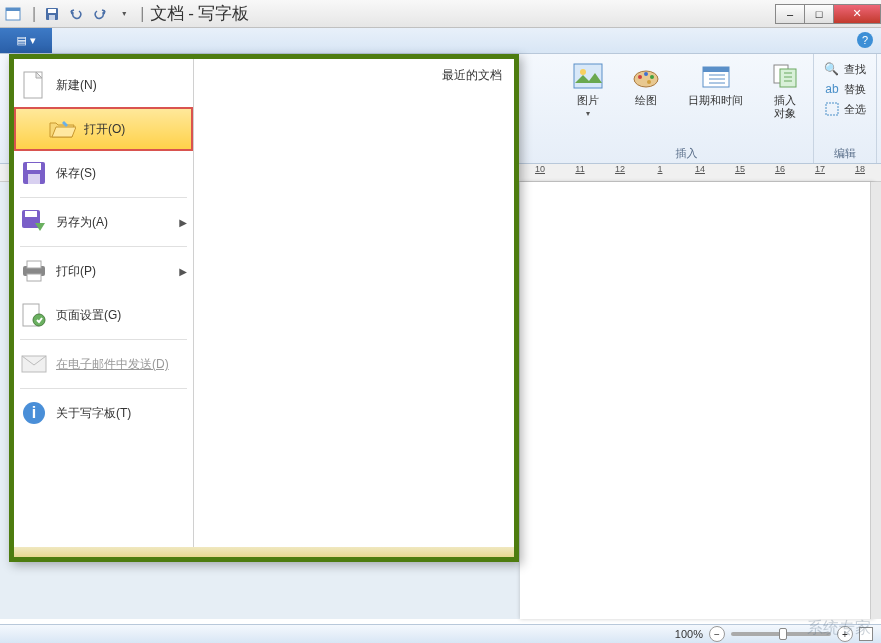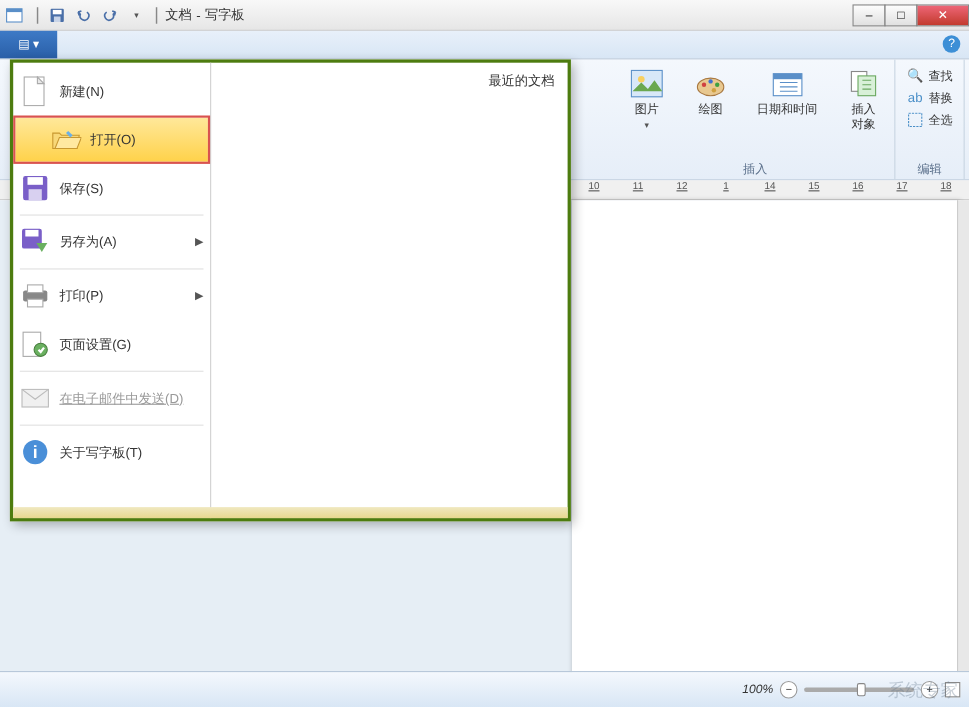--- a/index.html
+++ b/index.html
@@ -4,21 +4,21 @@
 <style>
 * { box-sizing: border-box; margin: 0; padding: 0; font-family: "Microsoft YaHei", "Segoe UI", sans-serif; }
 body { width: 881px; height: 643px; background: #fff; overflow: hidden; position: relative; }
 
 
 .titlebar { height: 28px; background: linear-gradient(#f8f8f8, #e6e6e6); border-bottom: 1px solid #c0c0c0; display: flex; align-items: center; }
 .sys-icon { width: 18px; height: 18px; margin: 0 4px; display: flex; align-items: center; justify-content: center; }
 .qat { display: flex; align-items: center; gap: 4px; }
 .qat-item { width: 20px; height: 20px; display: flex; align-items: center; justify-content: center; cursor: pointer; }
 .title-sep { color: #888; margin: 0 6px; }
-.title-text { font-size: 12px; color: #333; }
+.title-text { font-size: 17px; color: #333; }
 .win-controls { margin-left: auto; display: flex; }
 .win-btn { width: 30px; height: 20px; border: 1px solid #888; margin-left: -1px; display: flex; align-items: center; justify-content: center; background: linear-gradient(#fdfdfd,#e0e0e0); cursor: pointer; font-size: 11px; }
 .win-btn.close { background: linear-gradient(#e67,#c23a2d); color: #fff; width: 48px; }
 
 
 .tabrow { height: 26px; background: linear-gradient(#e8f0fa,#d8e6f5); display: flex; align-items: stretch; border-bottom: 1px solid #b8c8da; position: relative; }
 .file-tab { width: 52px; background: linear-gradient(#3d7ac6,#2a5fa8); display: flex; align-items: center; justify-content: center; cursor: pointer; }
 .file-tab-icon { color: #fff; font-size: 11px; }
 .help-icon { position: absolute; right: 8px; top: 4px; width: 16px; height: 16px; border-radius: 50%; background: #3d8fd6; color: #fff; font-size: 11px; display: flex; align-items: center; justify-content: center; cursor: pointer; }
 
@@ -37,27 +37,27 @@
 .ruler-wrap { height: 18px; background: #f0f0f0; border-bottom: 1px solid #ccc; position: relative; overflow: hidden; }
 .ruler { position: absolute; left: 520px; right: 0; height: 100%; display: flex; align-items: flex-start; font-size: 9px; color: #555; text-decoration: underline; }
 .ruler span { display: inline-block; width: 40px; text-align: center; }
 
 
 .doc-area { position: absolute; top: 182px; bottom: 24px; left: 0; right: 11px; background: #e6eef5; }
 .doc-page { position: absolute; left: 520px; top: 0; width: 354px; height: 100%; background: #fff; box-shadow: 0 0 4px rgba(0,0,0,0.2); }
 .vscroll { position: absolute; top: 182px; bottom: 24px; right: 0; width: 11px; background: #e8e8e8; border-left: 1px solid #ccc; }
 
 
-.statusbar { position: absolute; bottom: 0; left: 0; right: 0; height: 33px; background: linear-gradient(#f4f8fd,#d8e6f5); border-top: 1px solid #b8c8da; display: flex; align-items: center; justify-content: flex-end; font-size: 11px; color: #333; padding: 0 8px; gap: 6px; font-style: italic; }
+.statusbar { position: absolute; bottom: 0; left: 0; right: 0; height: 19px; background: linear-gradient(#f4f8fd,#d8e6f5); border-top: 1px solid #b8c8da; display: flex; align-items: center; justify-content: flex-end; font-size: 11px; color: #333; padding: 0 8px; gap: 6px; }
 .zoom-btn { width: 16px; height: 16px; border: 1px solid #999; border-radius: 50%; display: flex; align-items: center; justify-content: center; cursor: pointer; font-size: 10px; background: #fff; }
 .zoom-slider { width: 100px; height: 4px; background: #aaa; position: relative; border-radius: 2px; }
 .zoom-thumb { position: absolute; left: 48px; top: -4px; width: 8px; height: 12px; background: #fff; border: 1px solid #888; border-radius: 2px; }
 
 
-.file-menu { position: absolute; left: 9px; top: 54px; width: 510px; height: 420px; background: #fff; border: 3px solid #4d7c0f; box-shadow: 3px 3px 10px rgba(0,0,0,0.3); display: flex; z-index: 100; gap: 12px; }
+.file-menu { position: absolute; left: 9px; top: 54px; width: 510px; height: 508px; background: #fff; border: 5px solid #4d7c0f; box-shadow: 3px 3px 10px rgba(0,0,0,0.3); display: flex; z-index: 100; gap: 12px; }
 .menu-left { width: 180px; border-right: 1px solid #d0d0d0; padding: 4px 0; }
 .menu-item { display: flex; align-items: center; height: 44px; padding: 0 6px; cursor: pointer; font-size: 12px; color: #333; gap: 8px; position: relative; }
 .menu-item.highlighted { background: linear-gradient(#ffe89a,#ffd24a); border: 2px solid #d9534f; padding-left: 32px; }
 .menu-item .mi-ico { width: 28px; height: 28px; display: flex; align-items: center; justify-content: center; flex-shrink: 0; }
 .menu-item .mi-label { flex: 1; }
 .menu-item.disabled { color: #999; text-decoration: underline; }
 .menu-item .arrow { color: #555; font-size: 10px; }
 .menu-sep { height: 1px; background: #e0e0e0; margin: 2px 6px; }
 .menu-right { flex: 1; padding: 8px 12px; text-align: right; }
 .menu-right-title { font-size: 12px; color: #333; margin-bottom: 4px; }

